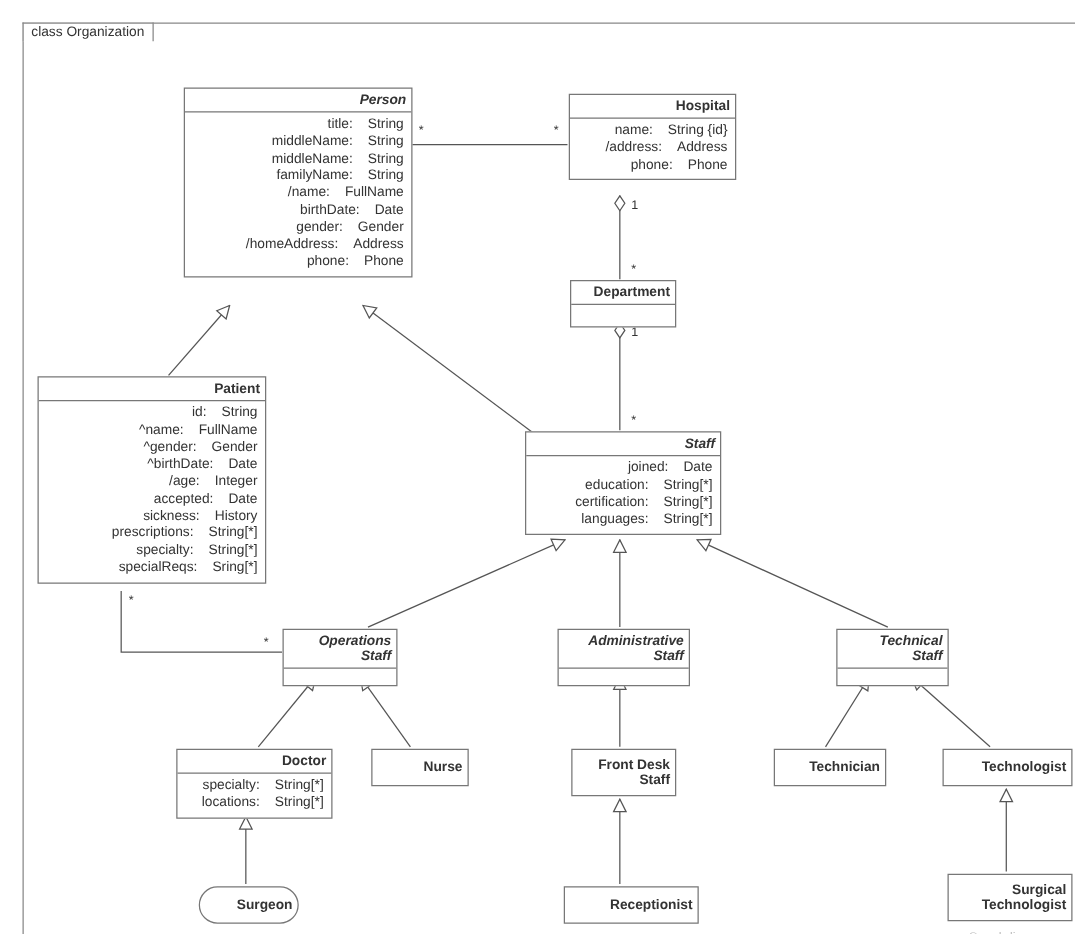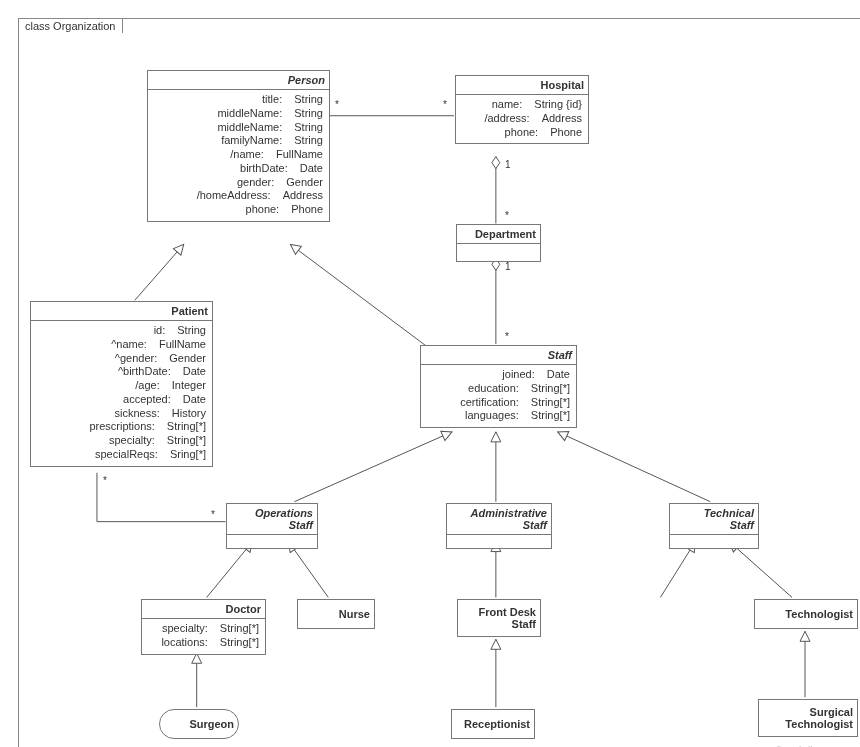--- a/index.html
+++ b/index.html
@@ -305,30 +305,33 @@
 
   <div class="class-box" style="left:278px; top:580px; width:78px;">
     <div class="class-title noital" style="border-bottom:none; padding:8px 4px">Nurse</div>
   </div>
 
   <div class="class-box" style="left:438px; top:580px; width:84px;">
     <div class="class-title noital" style="border-bottom:none; padding:6px 4px">Front Desk
 Staff</div>
   </div>
 
+  <div class="class-box" style="left:600px; top:580px; width:90px;">
+    <div class="class-title noital" style="border-bottom:none; padding:8px 4px">Technician</div>
+  </div>
 
   <div class="class-box" style="left:735px; top:580px; width:104px;">
     <div class="class-title noital" style="border-bottom:none; padding:8px 4px">Technologist</div>
   </div>
 
   <div class="class-box" style="left:140px; top:690px; width:80px;border-radius:15px;">
     <div class="class-title noital" style="border-bottom:none; padding:8px 4px">Surgeon</div>
   </div>
 
-  <div class="class-box" style="left:432px; top:690px; width:84px;">
+  <div class="class-box" style="left:432px; top:690px; width:108px;">
     <div class="class-title noital" style="border-bottom:none; padding:8px 4px">Receptionist</div>
   </div>
 
   <div class="class-box" style="left:739px; top:680px; width:100px;">
     <div class="class-title noital" style="border-bottom:none; padding:6px 4px">Surgical
 Technologist</div>
   </div>
 
   <div class="copyright">© uml-diagrams.org</div>
 </div>

